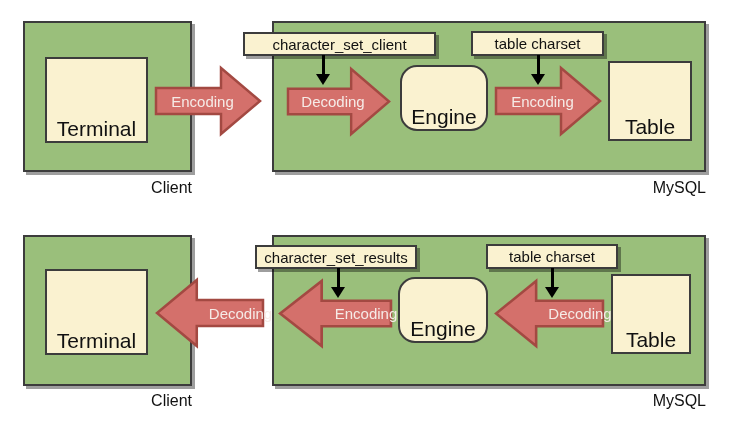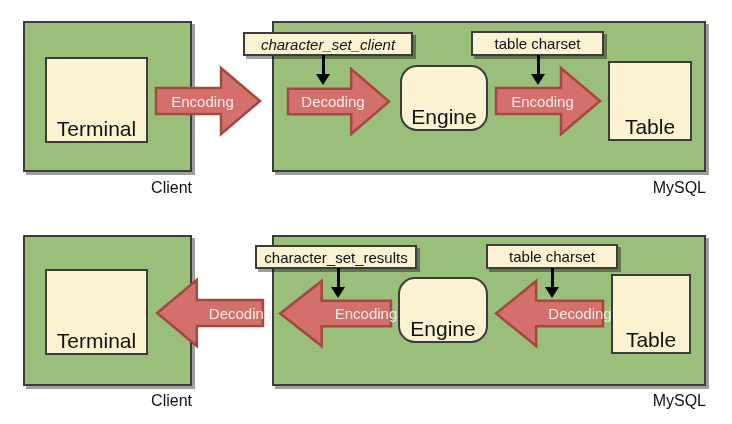--- a/index.html
+++ b/index.html
@@ -92,21 +92,21 @@
 
     <div class="abs arrow" style="left:155px; top:66px; width:107px; height:70px;">
       <svg viewBox="0 0 107 70" preserveAspectRatio="none">
         <polygon points="1,22 66,22 66,2 105,35 66,68 66,48 1,48"></polygon>
       </svg>
       <span class="arrow-label dir-right">Encoding</span>
     </div>
 
     <div class="abs green-box" style="left:272px; top:21px; width:434px; height:151px;"></div>
 
-    <div class="abs tag" style="left:243px; top:32px; width:170px; height:24px;font-style:italic;">
+    <div class="abs tag" style="left:243px; top:32px; width:193px; height:24px;">
       <span>character_set_client</span>
     </div>
 
     <div class="abs down-arrow" style="left:315px; top:55px;">
       <div class="line"></div>
       <div class="head"></div>
     </div>
 
     <div class="abs arrow" style="left:287px; top:67px; width:104px; height:69px;">
       <svg viewBox="0 0 107 70" preserveAspectRatio="none">

